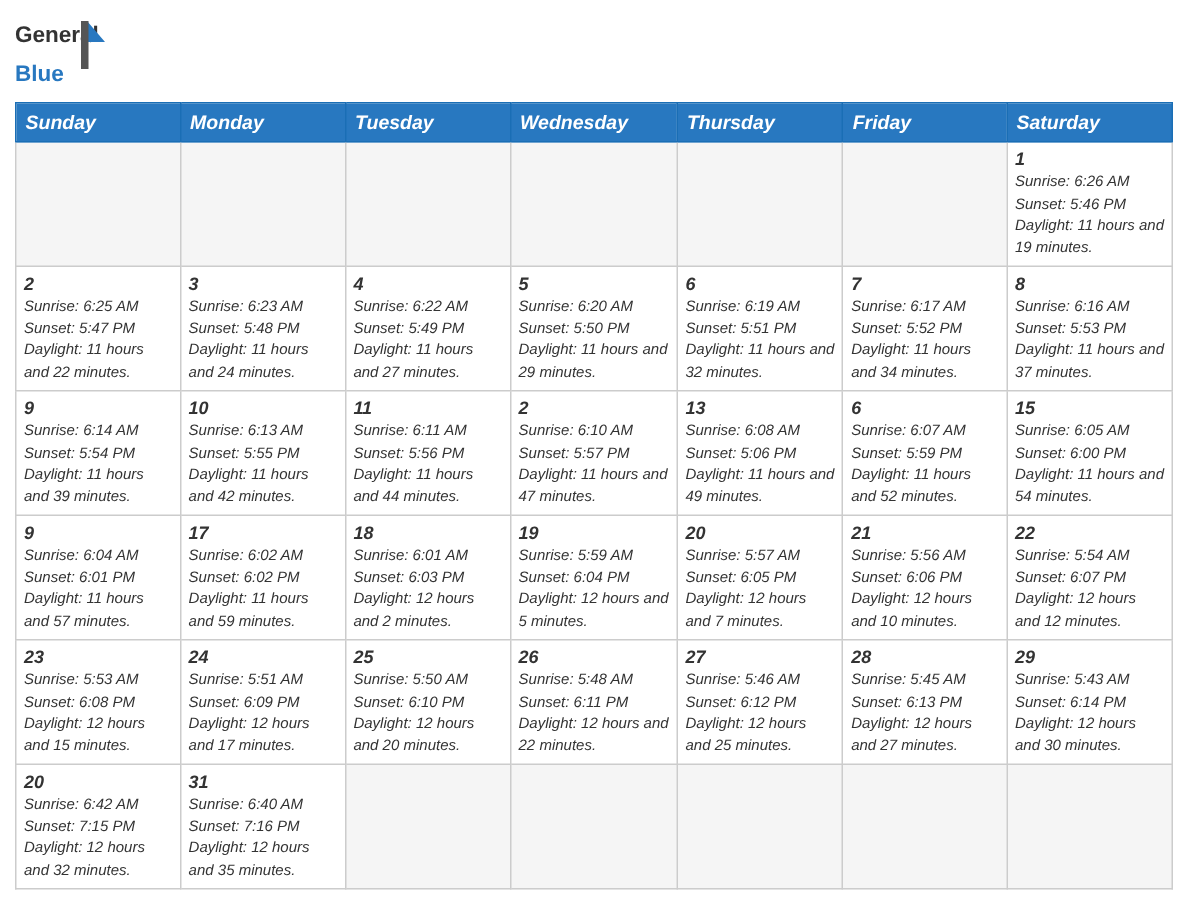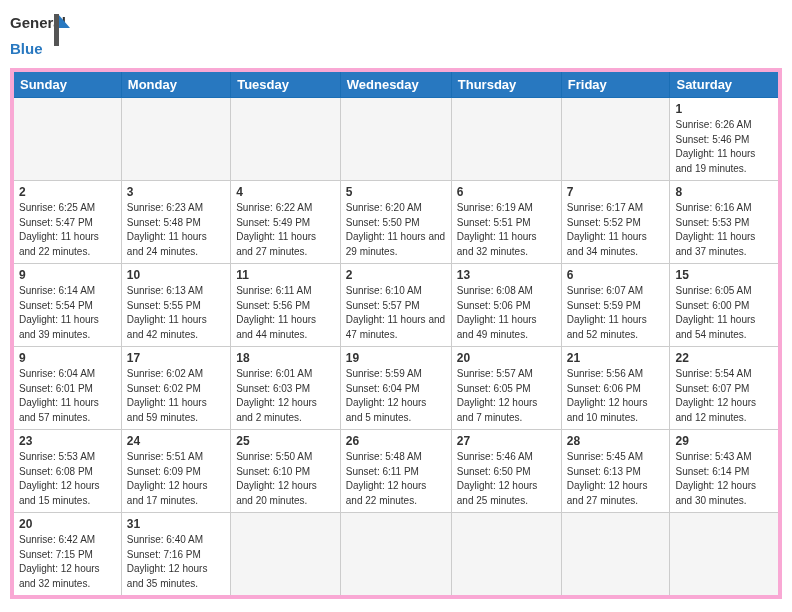--- a/index.html
+++ b/index.html
@@ -29,21 +29,22 @@
       font-weight: bold;
       color: #333;
     }
     .subtitle {
       font-size: 14px;
       color: #555;
     }
     .calendar {
       width: 100%;
       border-collapse: collapse;
-      border: 4px solid #f9a8d4;
+      border: 1px solid #f9a8d4;
+      font-style: italic;
     }
     .calendar th {
       background: #2878c0;
       color: #fff;
       text-align: left;
       padding: 5px 6px;
       font-size: 13px;
       border: 1px solid #1a6eb5;
     }
     .calendar td {
@@ -270,21 +271,21 @@
         </td>
         <td>
           <span class="day-number">26</span>
           <div class="day-info">Sunrise: 5:48 AM
 Sunset: 6:11 PM
 Daylight: 12 hours and 22 minutes.</div>
         </td>
         <td>
           <span class="day-number">27</span>
           <div class="day-info">Sunrise: 5:46 AM
-Sunset: 6:50 PM
+Sunset: 6:12 PM
 Daylight: 12 hours and 25 minutes.</div>
         </td>
         <td>
           <span class="day-number">28</span>
           <div class="day-info">Sunrise: 5:45 AM
 Sunset: 6:13 PM
 Daylight: 12 hours and 27 minutes.</div>
         </td>
         <td>
           <span class="day-number">29</span>

